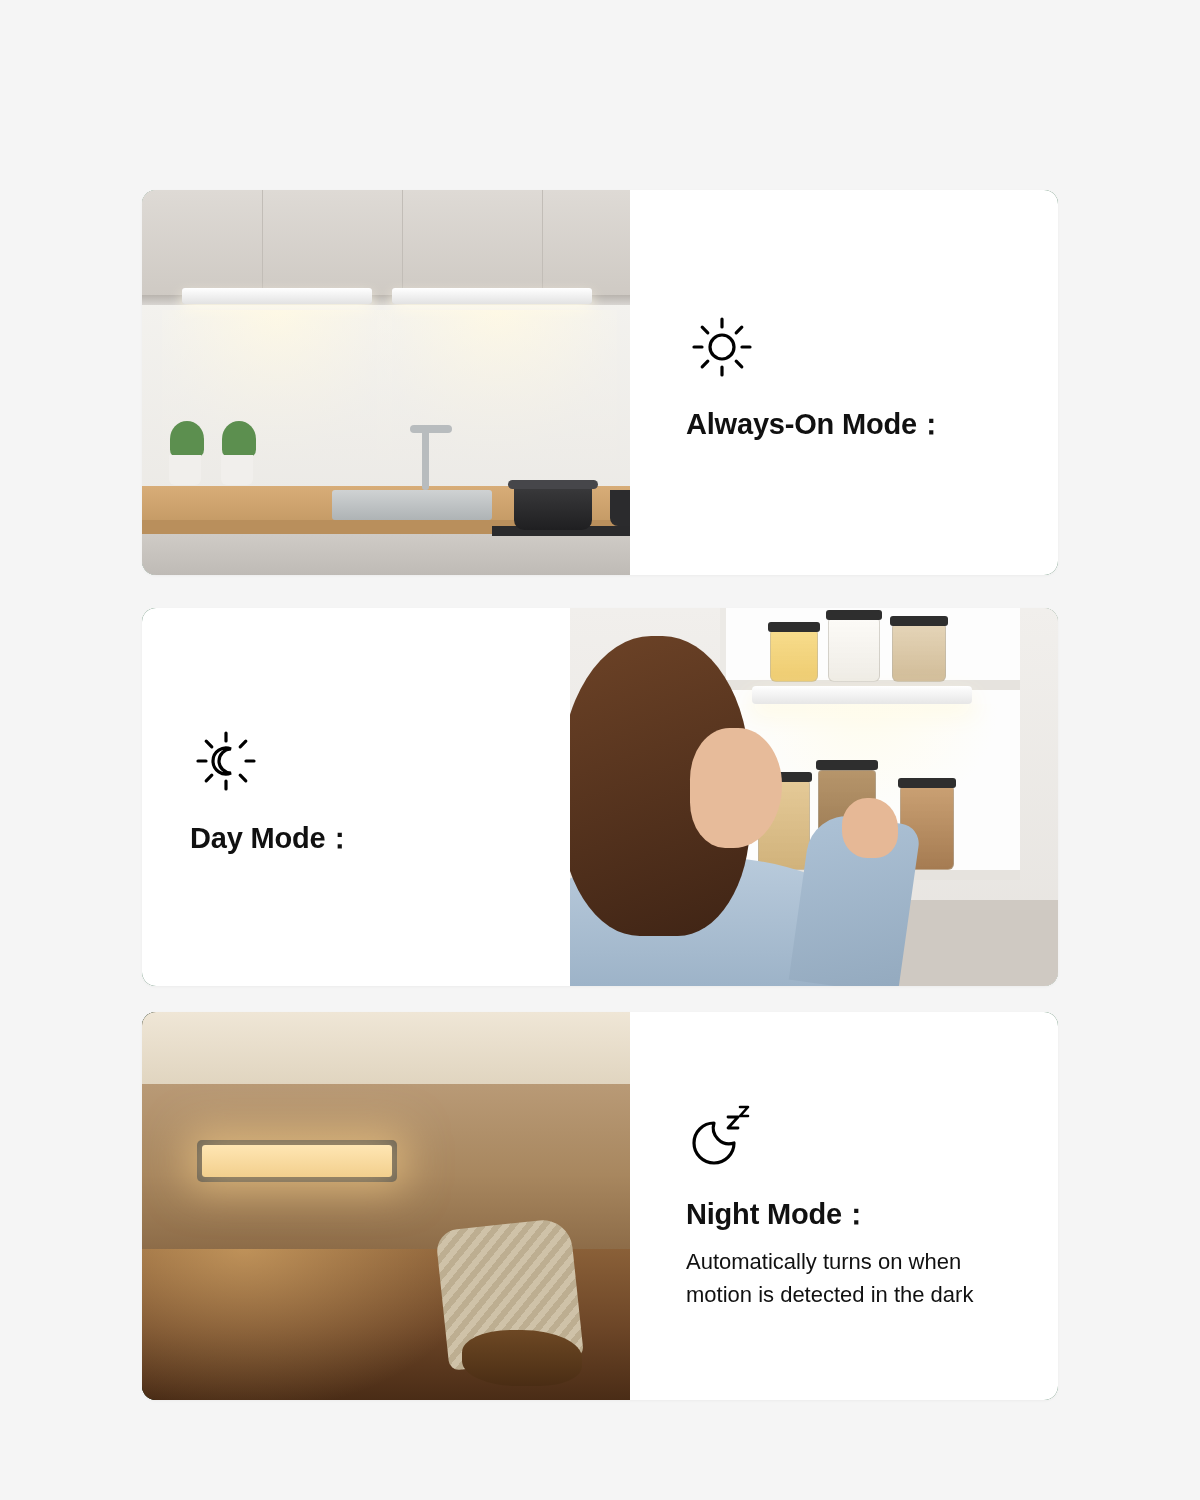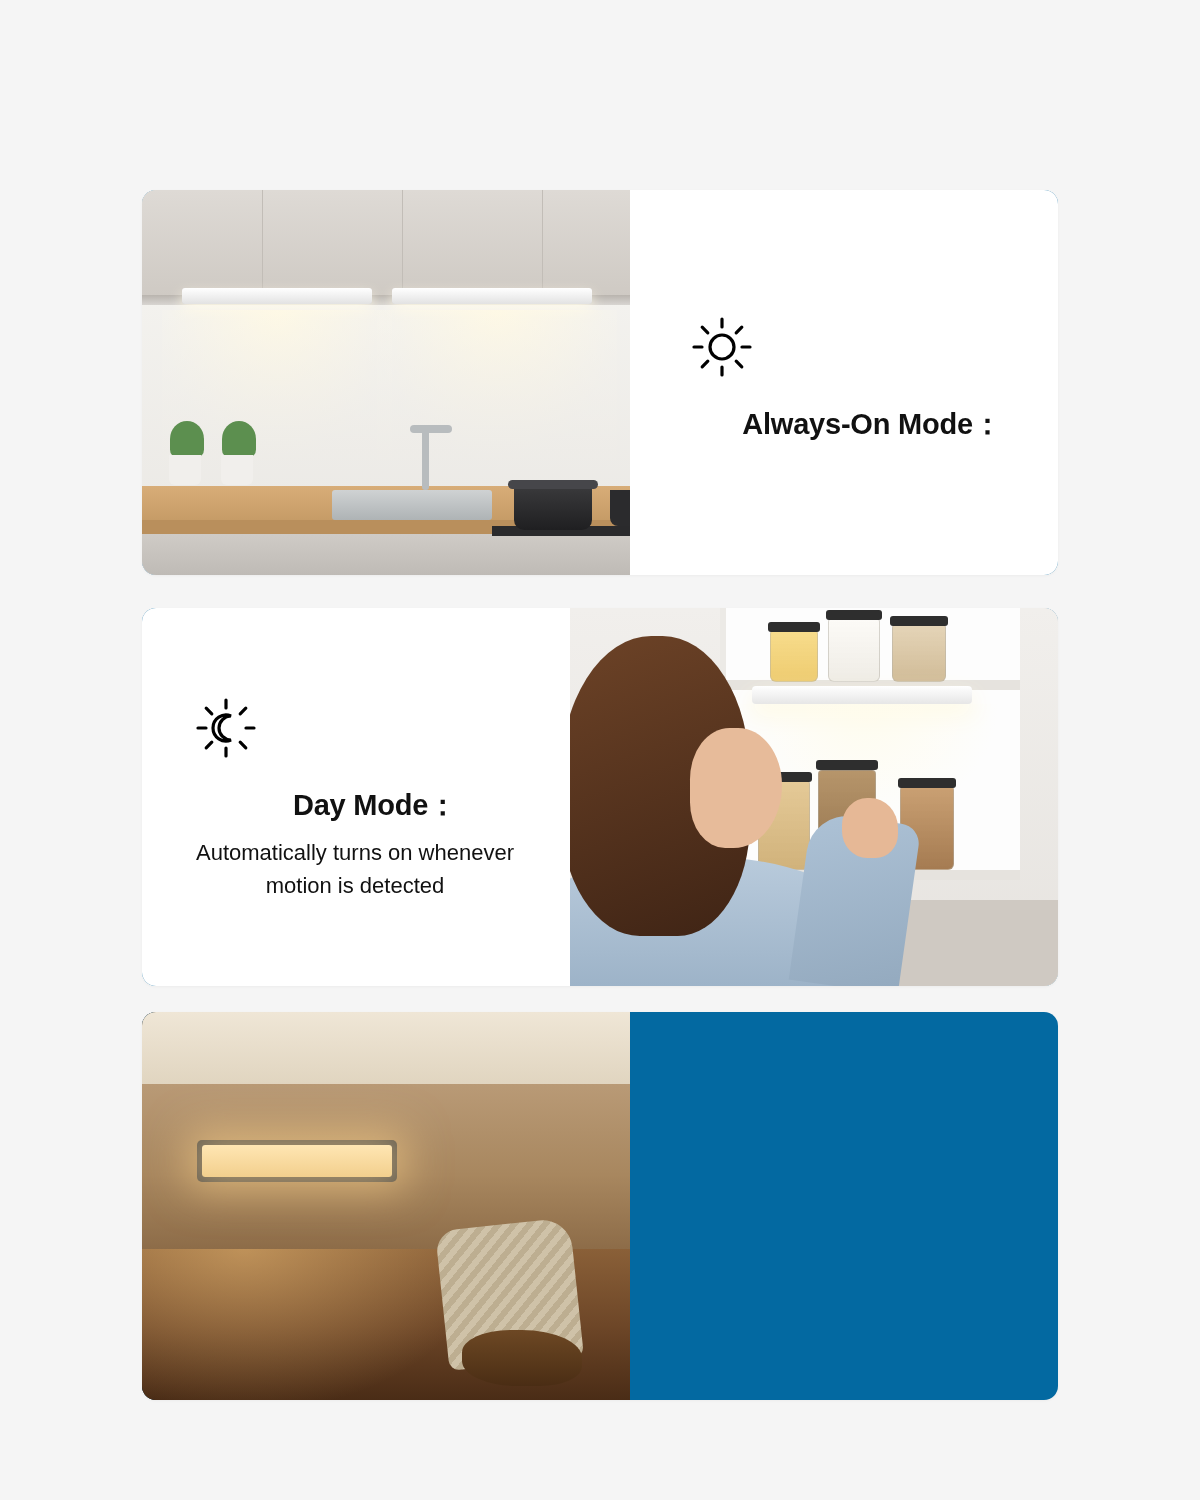--- a/index.html
+++ b/index.html
@@ -24,25 +24,24 @@
     letter-spacing: -0.5px;
     padding-top: 66px;
     line-height: 1.1;
   }
 
   .card {
     position: absolute;
     left: 142px;
     width: 916px;
     border-radius: 14px;
-    background: #0369a1;
+    background: #14532d;
     overflow: hidden;
     display: flex;
     box-shadow: 0 1px 3px rgba(0,0,0,0.04);
-    text-align: center;
   }
   .card-1 { top: 190px; height: 385px; }
   .card-2 { top: 608px; height: 378px; }
   .card-3 { top: 1012px; height: 388px; }
 
   .photo { position: relative; width: 488px; height: 100%; overflow: hidden; }
   .text-pane {
     width: 428px;
     height: 100%;
     background: #fff;
@@ -274,21 +273,20 @@
           <line x1="36" y1="56" x2="36" y2="64"></line>
           <line x1="8" y1="36" x2="16" y2="36"></line>
           <line x1="56" y1="36" x2="64" y2="36"></line>
           <line x1="16.2" y1="16.2" x2="21.8" y2="21.8"></line>
           <line x1="50.2" y1="50.2" x2="55.8" y2="55.8"></line>
           <line x1="55.8" y1="16.2" x2="50.2" y2="21.8"></line>
           <line x1="21.8" y1="50.2" x2="16.2" y2="55.8"></line>
         </svg>
       </div>
       <div class="mode-title">Day Mode：</div>
-      <div class="mode-desc">Automatically turns on whenever motion is detected</div>
     </div>
 
     <div class="photo pantry">
       <div class="p-wall"></div>
       <div class="p-cabinet"></div>
       <div class="p-shelf p-shelf-top"></div>
       <div class="p-shelf p-shelf-mid"></div>
 
       <div class="p-jar" style="left:200px; top:22px; width:48px; height:52px; background:linear-gradient(180deg,rgba(246,214,120,0.85),rgba(236,198,96,0.9));"></div>
       <div class="p-jar-lid" style="left:198px; top:14px; width:52px;"></div>
@@ -323,15 +321,26 @@
       <div class="b-bedframe"></div>
       <div class="b-light">
           <div class="b-light-inner"></div>
         </div>
       <div class="b-floor"></div>
       <div class="b-floorglow"></div>
       <div class="b-leg"></div>
       <div class="b-shoe"></div>
     </div>
 
+    <div class="text-pane">
+      <div class="mode-icon">
+        <svg width="72" height="72" viewBox="0 0 72 72" fill="none" stroke="#000" stroke-width="3.2" stroke-linecap="round" stroke-linejoin="round">
+          <path d="M48 42 A20 20 0 1 1 28 22 A16 16 0 0 0 48 42 Z"></path>
+          <path d="M42 16 h10 l-10 11 h10" stroke-width="2.8"></path>
+          <path d="M54 6 h8 l-8 9 h8" stroke-width="2.6"></path>
+        </svg>
+      </div>
+      <div class="mode-title">Night Mode：</div>
+      <div class="mode-desc">Automatically turns on when motion is detected in the dark</div>
+    </div>
   </section>
 
 </div>
 
 </body></html>

